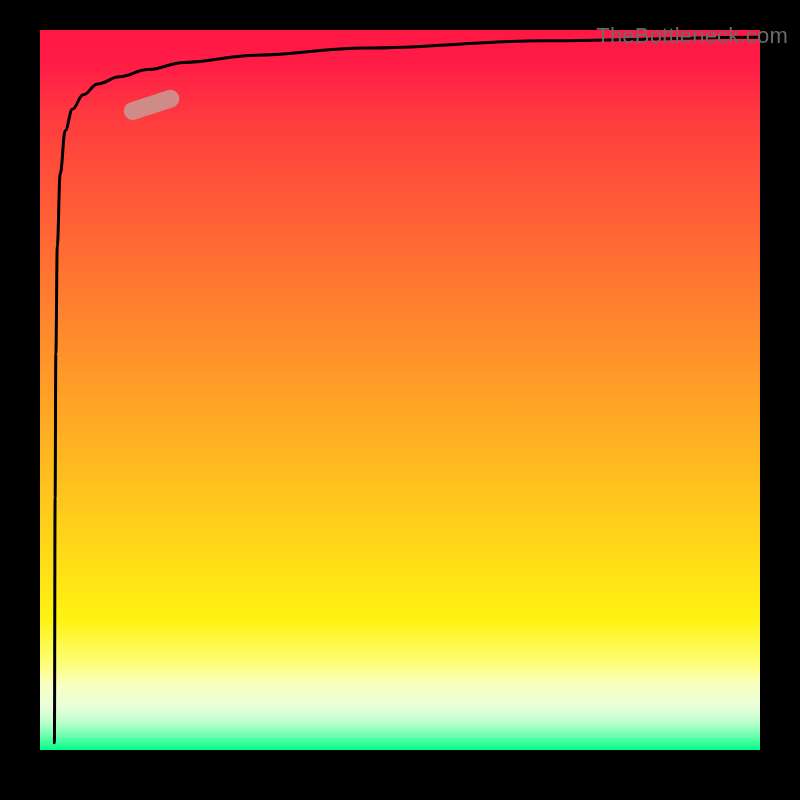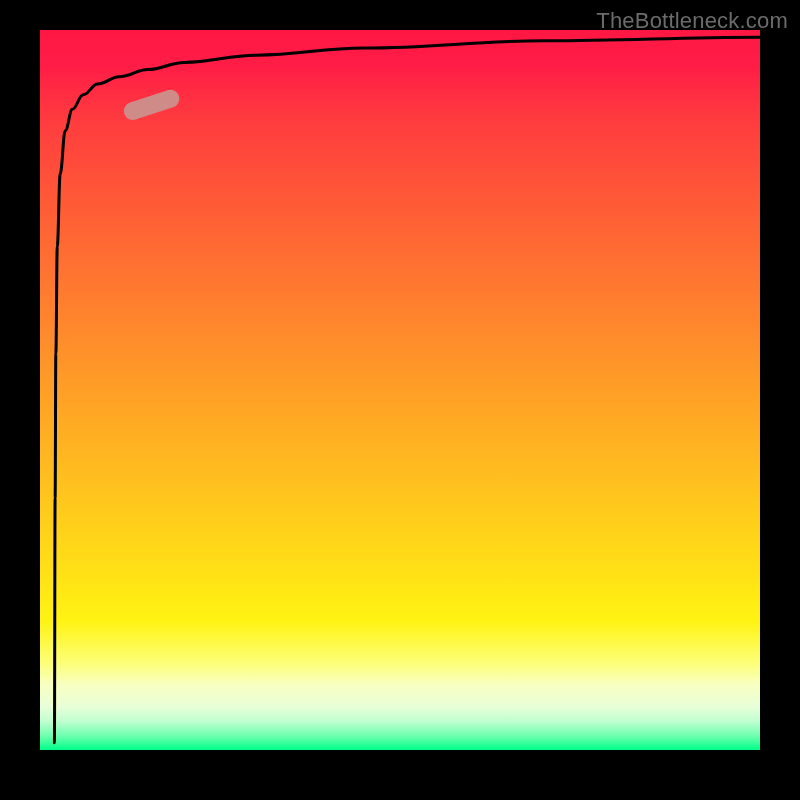--- a/index.html
+++ b/index.html
@@ -6,21 +6,21 @@
   body {
     width: 800px;
     height: 800px;
     background: #000;
     position: relative;
     font-family: Arial, Helvetica, sans-serif;
     overflow: hidden;
   }
   .watermark {
     position: absolute;
-    top: 8px;
+    top: 23px;
     right: 12px;
     color: #6b6b6b;
     font-size: 22px;
     font-weight: 400;
     letter-spacing: 0.2px;
     z-index: 10;
   }
   .plot-area {
     position: absolute;
     left: 40px;

